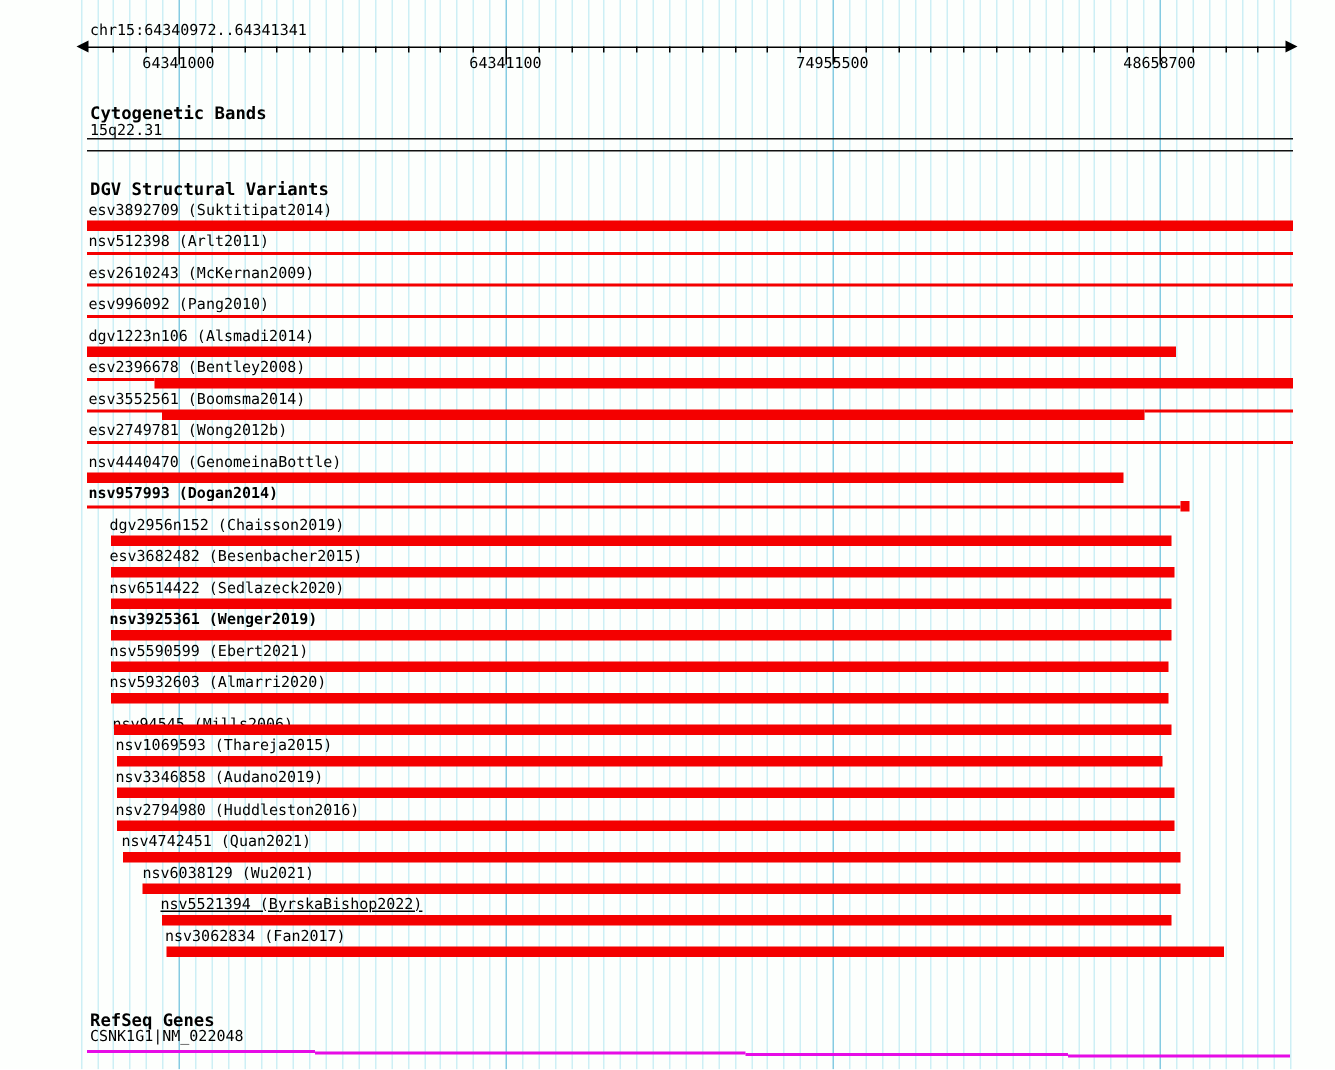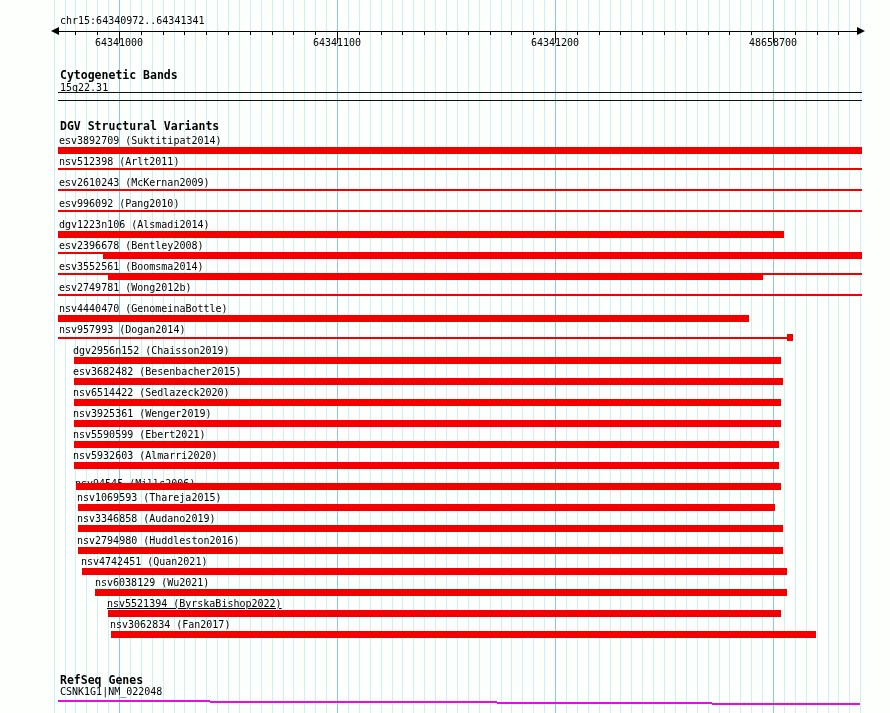--- a/index.html
+++ b/index.html
@@ -142,21 +142,21 @@
       <div class="tick" style="left: 729.4px; top: 31px; height: 4px;"></div>
       <div class="tick" style="left: 751.2px; top: 31px; height: 4px;"></div>
       <div class="tick" style="left: 794.8px; top: 31px; height: 4px;"></div>
       <div class="tick" style="left: 816.6px; top: 31px; height: 4px;"></div>
       <div class="tick" style="left: 838.4px; top: 31px; height: 4px;"></div>
       <div class="tick" style="left: 119px; top: 31px; height: 12px;"></div>
       <div class="ticklabel" style="left: 84px; top: 36.5px;">64341000</div>
       <div class="tick" style="left: 337px; top: 31px; height: 12px;"></div>
       <div class="ticklabel" style="left: 302px; top: 36.5px;">64341100</div>
       <div class="tick" style="left: 555px; top: 31px; height: 12px;"></div>
-      <div class="ticklabel" style="left: 520px; top: 36.5px;">64341200</div>
+      <div class="ticklabel" style="left: 520px; top: 36.5px;">74955500</div>
       <div class="tick" style="left: 773px; top: 31px; height: 12px;"></div>
       <div class="ticklabel" style="left: 738px; top: 36.5px;">48658700</div>
     </div>
 
   <div class="hdr" style="left:60px;top:68.5px;">Cytogenetic Bands</div>
   <div class="txt" style="left:60px;top:81.5px;">15q22.31</div>
   <div class="band-rect" style="left:58px;top:92px;width:804px;height:9px;"></div>
 
   <div class="hdr" style="left:60px;top:120px;">DGV Structural Variants</div>
   <div class="layer" id="dgv-rows">
@@ -193,38 +193,38 @@
       </div>
       <div class="row">
         <div class="txt" style="left: 59px; top: 281.9px;">esv2749781 (Wong2012b)</div>
         <div class="seg" style="left: 58px; width: 804px; top: 294.4px; height: 2px; background: rgb(244, 0, 0);"></div>
       </div>
       <div class="row">
         <div class="txt" style="left: 59px; top: 302.9px;">nsv4440470 (GenomeinaBottle)</div>
         <div class="seg" style="left: 58px; width: 691px; top: 314.9px; height: 7px; background: rgb(244, 0, 0);"></div>
       </div>
       <div class="row">
-        <div class="txt" style="left: 59px; top: 324px;">nsv957993 (Dogan2014)</div>
+        <div class="txt" style="left: 59px; top: 324px; font-weight: bold;">nsv957993 (Dogan2014)</div>
         <div class="seg" style="left: 58px; width: 729px; top: 336.5px; height: 2px; background: rgb(244, 0, 0);"></div>
         <div class="seg" style="left: 787px; width: 6px; top: 333.5px; height: 7.5px; background: rgb(244, 0, 0);"></div>
       </div>
       <div class="row">
         <div class="txt" style="left: 73px; top: 345px;">dgv2956n152 (Chaisson2019)</div>
         <div class="seg" style="left: 74px; width: 707px; top: 357px; height: 7px; background: rgb(244, 0, 0);"></div>
       </div>
       <div class="row">
         <div class="txt" style="left: 73px; top: 366.1px;">esv3682482 (Besenbacher2015)</div>
         <div class="seg" style="left: 74px; width: 709px; top: 378.1px; height: 7px; background: rgb(244, 0, 0);"></div>
       </div>
       <div class="row">
         <div class="txt" style="left: 73px; top: 387.1px;">nsv6514422 (Sedlazeck2020)</div>
         <div class="seg" style="left: 74px; width: 707px; top: 399.1px; height: 7px; background: rgb(244, 0, 0);"></div>
       </div>
       <div class="row">
-        <div class="txt" style="left: 73px; top: 408.2px;">nsv3925361 (Wenger2019)</div>
+        <div class="txt" style="left: 73px; top: 408.2px; font-weight: bold;">nsv3925361 (Wenger2019)</div>
         <div class="seg" style="left: 74px; width: 707px; top: 420.2px; height: 7px; background: rgb(244, 0, 0);"></div>
       </div>
       <div class="row">
         <div class="txt" style="left: 73px; top: 429.2px;">nsv5590599 (Ebert2021)</div>
         <div class="seg" style="left: 74px; width: 705px; top: 441.2px; height: 7px; background: rgb(244, 0, 0);"></div>
       </div>
       <div class="row">
         <div class="txt" style="left: 73px; top: 450.3px;">nsv5932603 (Almarri2020)</div>
         <div class="seg" style="left: 74px; width: 705px; top: 462.3px; height: 7px; background: rgb(244, 0, 0);"></div>
       </div>

